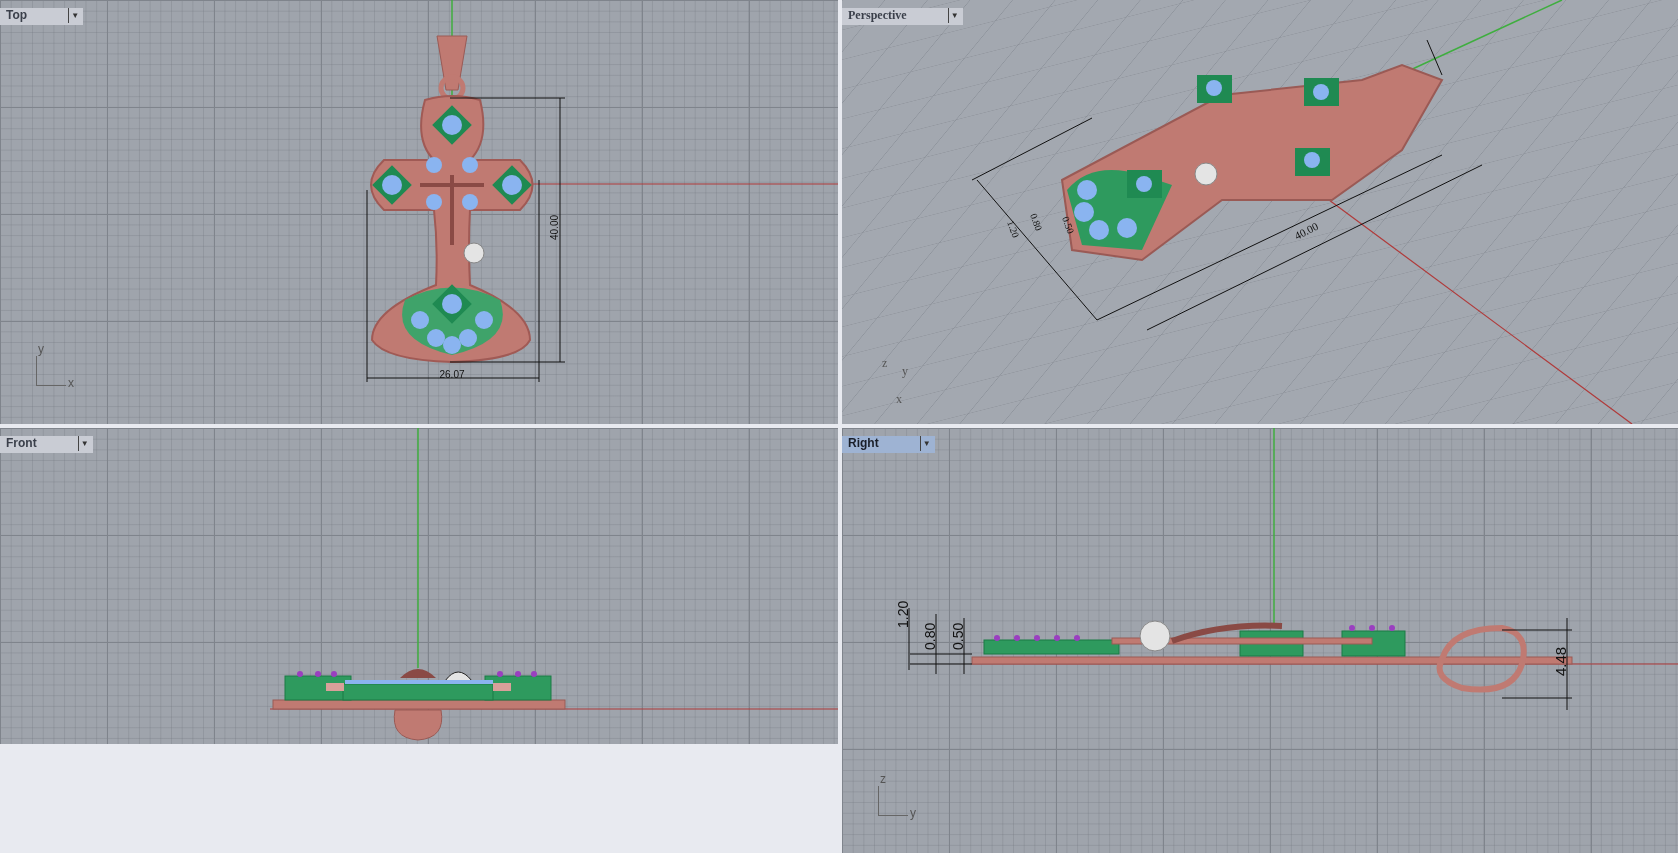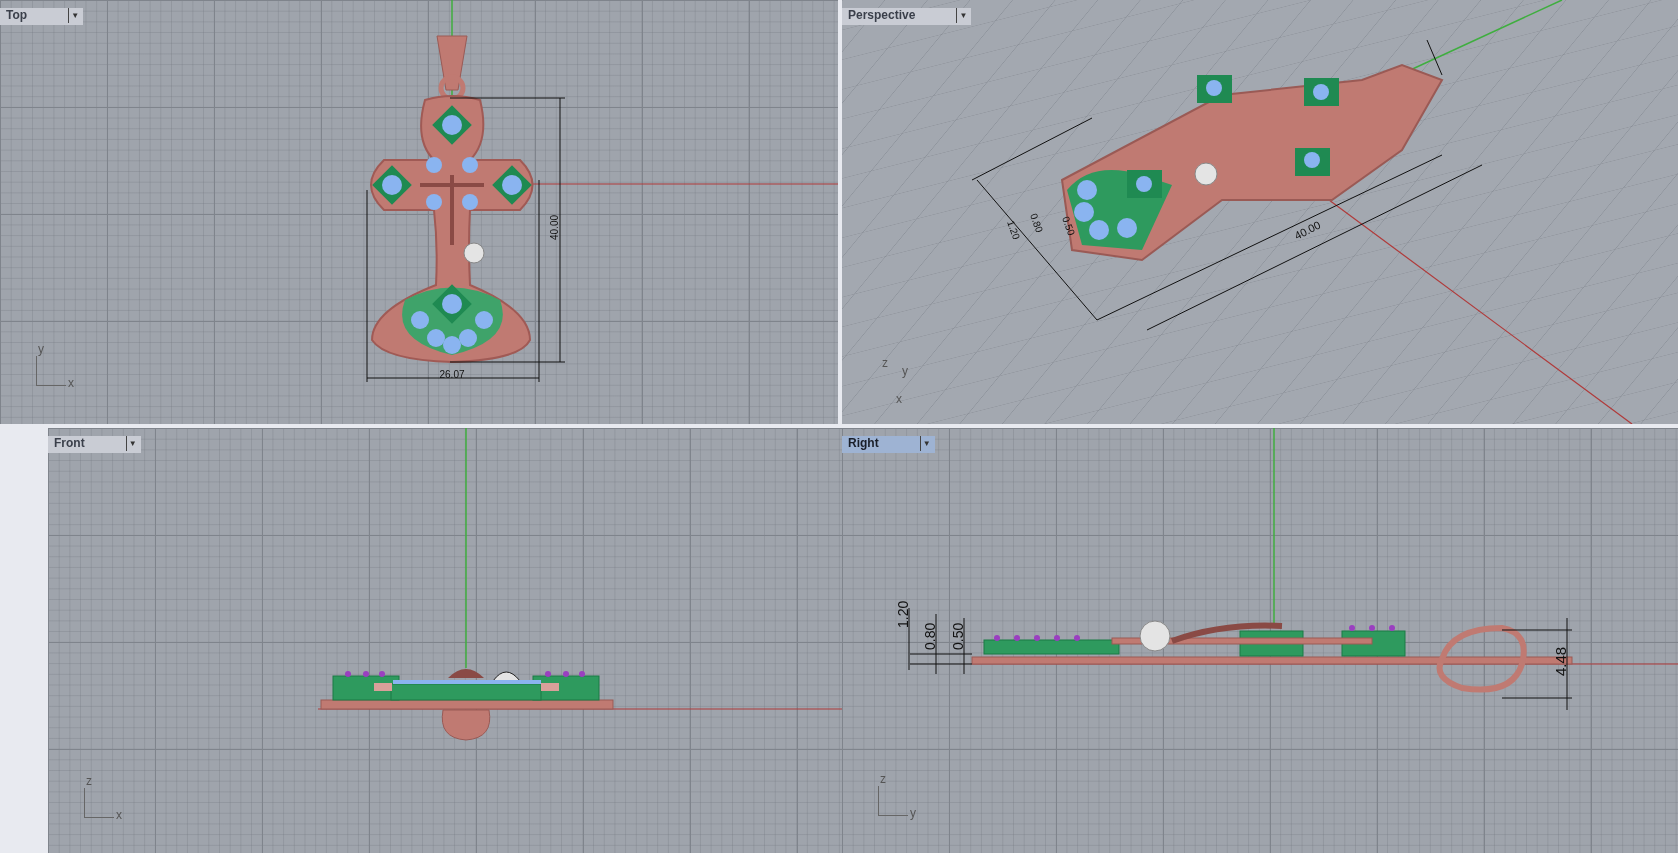--- a/index.html
+++ b/index.html
@@ -71,21 +71,21 @@
     <text x="0" y="0" font-size="10" fill="#111" transform="translate(558 240) rotate(-90)" font-family="Liberation Sans, sans-serif">40.00</text>
   </svg>
   <div class="axis" style="left:36px;top:346px;width:40px;height:42px;">
     <div style="position:absolute;left:0;top:10px;width:1px;height:30px;background:#666"></div>
     <div style="position:absolute;left:0;top:39px;width:30px;height:1px;background:#666"></div>
     <span style="position:absolute;left:2px;top:-4px">y</span>
     <span style="position:absolute;left:32px;top:30px">x</span>
   </div>
 </div>
 
-<div class="vp persp" style="left:842px;top:0;width:836px;height:424px;">
+<div class="vp persp" style="left:842px;top:0;width:836px;height:424px;font-family:Liberation Serif, serif;">
   <div class="tab">
     <span class="lbl">Perspective</span>
     <span class="dd">▼</span>
   </div>
   <svg width="836" height="424">
     <defs>
       <pattern id="pg" width="40" height="40" patternUnits="userSpaceOnUse" patternTransform="skewX(-50) rotate(-20)">
         <path d="M40 0 L0 0 0 40" fill="none" stroke="#858a92" stroke-width="1"></path>
       </pattern>
     </defs>
@@ -123,21 +123,21 @@
     <text x="0" y="0" font-size="10" fill="#111" transform="translate(188 215) rotate(70)">0.80</text>
     <text x="0" y="0" font-size="10" fill="#111" transform="translate(220 218) rotate(70)">0.50</text>
   </svg>
   <div class="axis" style="left:34px;top:356px;width:50px;height:50px;">
     <span style="position:absolute;left:6px;top:0">z</span>
     <span style="position:absolute;left:26px;top:8px">y</span>
     <span style="position:absolute;left:20px;top:36px">x</span>
   </div>
 </div>
 
-<div class="vp" style="left:0;top:428px;width:838px;height:426px;margin-left:48px;">
+<div class="vp" style="left:0;top:428px;width:838px;height:316px;">
   <div class="tab">
     <span class="lbl">Front</span>
     <span class="dd">▼</span>
   </div>
   <svg width="838" height="425">
     <line x1="418" y1="0" x2="418" y2="240" stroke="#3fae3f" stroke-width="1.5"></line>
     <line x1="270" y1="281" x2="838" y2="281" stroke="#b03a3a" stroke-width="1.2"></line>
     <rect x="273" y="272" width="292" height="9" fill="#c07a72" stroke="#9a5a55"></rect>
     <path d="M395 282 Q390 310 418 312 Q446 310 441 282 Z" fill="#c07a72" stroke="#9a5a55"></path>
     <rect x="285" y="248" width="66" height="24" fill="#2e9a5e" stroke="#1b7a45"></rect>

